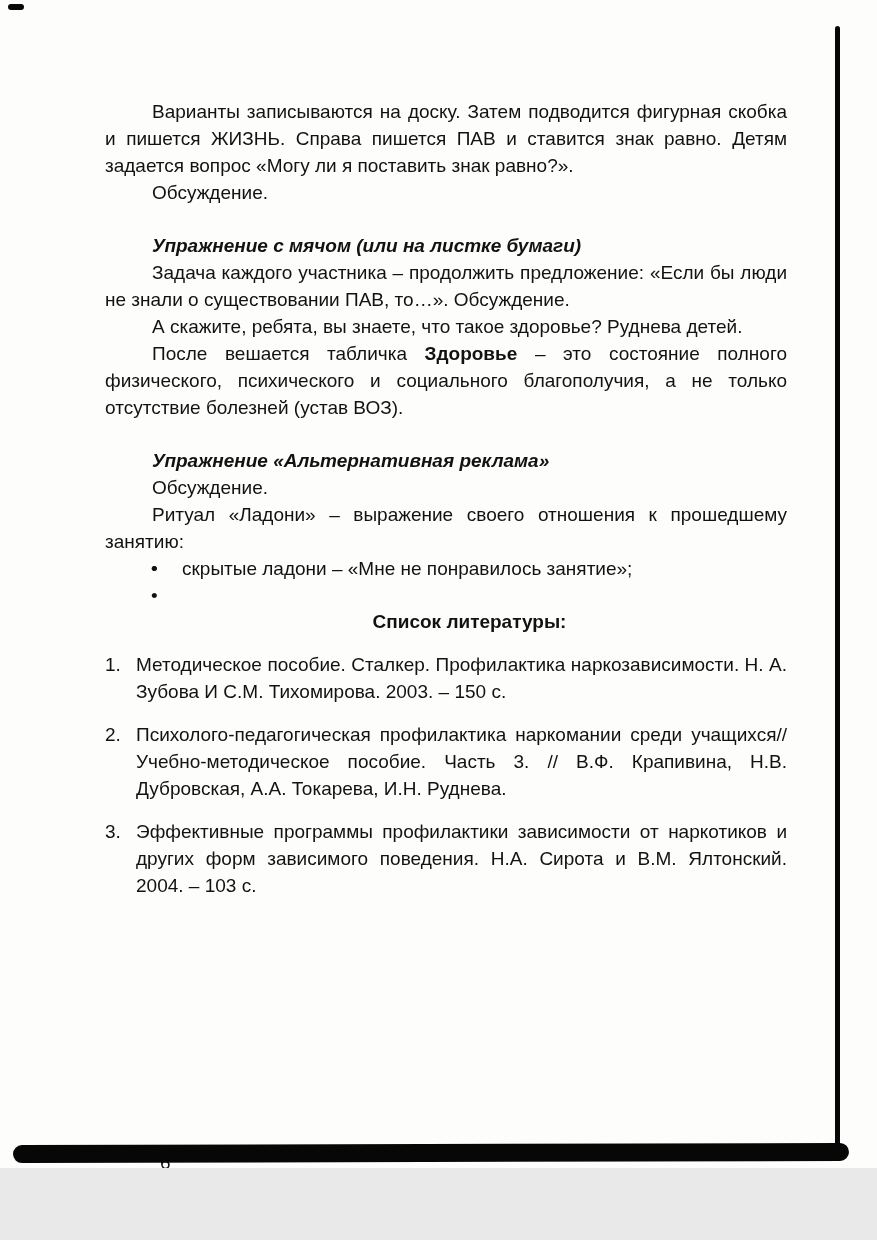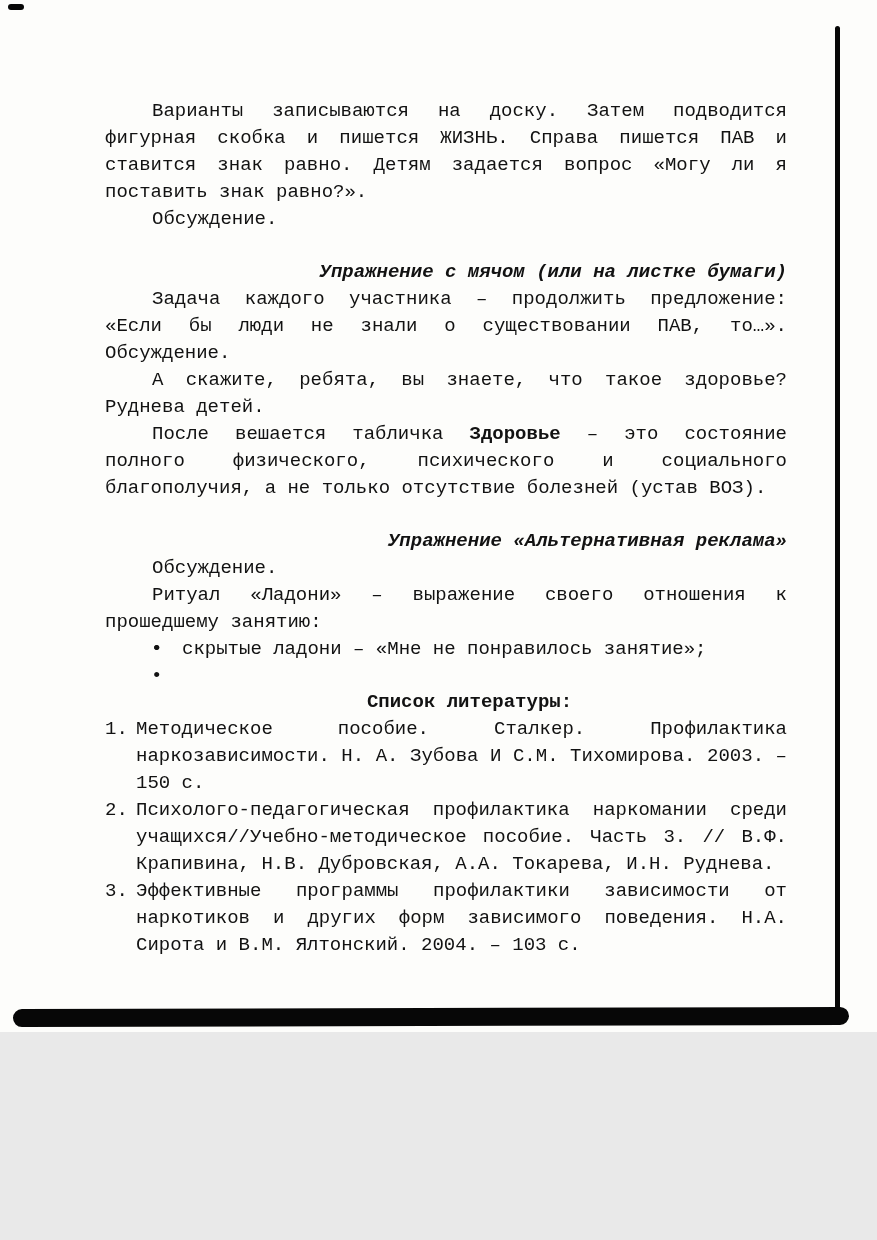--- a/index.html
+++ b/index.html
@@ -1,35 +1,35 @@
 <!DOCTYPE html>
 <html lang="ru"><head>
 <meta charset="utf-8">
 <style>
   html,body{margin:0;padding:0;background:#e9e9e9;}
   .scan{
     position:relative;
-    width:877px;height:1032px;
+    width:877px;height:1168px;
     background:#fdfdfb;
     overflow:hidden;
-    font-family:Liberation Mono, monospace;
+    font-family:Liberation Sans, sans-serif;
     color:#121212;
   }
   .text-block{
     position:absolute;
     left:105px;top:98px;width:682px;
     font-size:19px;line-height:27px;
     text-align:justify;
   }
   .para{margin:0;text-indent:47px;}
   .heading{
     margin:26px 0 0 0;
     font-weight:bold;font-style:italic;
     text-indent:47px;font-size:19px;line-height:27px;
-    text-align:right;
+    text-align:left;
   }
   .refs-heading{
     margin:26px 0 0 0;
     font-weight:bold;font-style:normal;
     text-indent:47px;font-size:19px;line-height:27px;
     text-align:center;
   }
   .bullets{list-style:none;margin:0;padding:0;}
   .bullets li{
     position:relative;
@@ -39,20 +39,21 @@
   .bullets li .dot{
     position:absolute;left:46px;top:0;
     font-size:19px;
   }
   .refs{list-style:none;margin:0;padding:0;counter-reset:ref;}
   .refs li{
     counter-increment:ref;
     position:relative;
     padding-left:31px;
     text-align:justify;
+    margin-top:16px;
   }
   .refs li::before{
     content:counter(ref) ".";
     position:absolute;left:0;top:0;
   }
   .page-number{
     position:absolute;left:160px;top:1152px;
     font-size:19px;
   }
   

